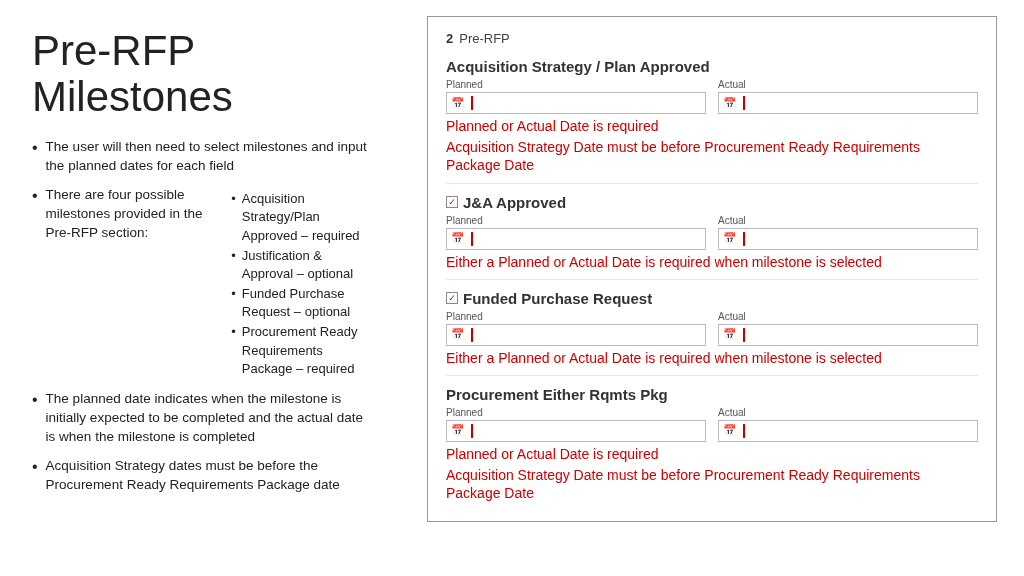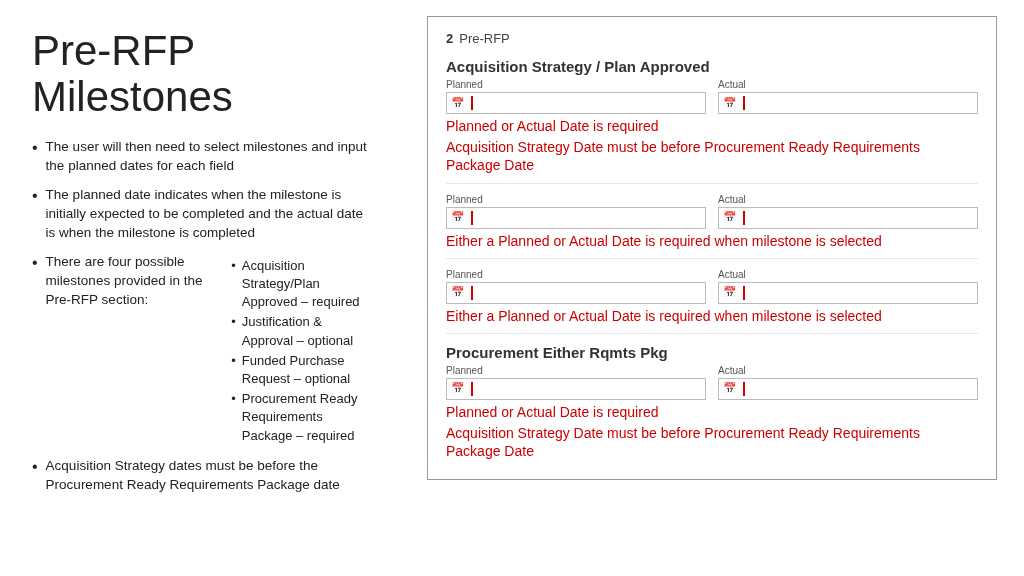--- a/index.html
+++ b/index.html
@@ -196,42 +196,42 @@
     }
   </style>
 </head>
 <body>
 
 <div class="left-panel">
   <h1 class="page-title">Pre-RFP Milestones</h1>
   <ul class="bullet-list" id="bullet-list">
       <li>
         <div>The user will then need to select milestones and input the planned dates for each field</div>
-      </li>
-      <li>
-        <div>The planned date indicates when the milestone is initially expected to be completed and the actual date is when the milestone is completed</div>
       </li>
       <li>
         <div>There are four possible milestones provided in the Pre-RFP section:</div>
         <ul class="sub-list">
           <li>
             <span>Acquisition Strategy/Plan Approved – required</span>
           </li>
           <li>
             <span>Justification &amp; Approval – optional</span>
           </li>
           <li>
             <span>Funded Purchase Request – optional</span>
           </li>
           <li>
             <span>Procurement Ready Requirements Package – required</span>
           </li>
         </ul>
       </li>
       <li>
+        <div>The planned date indicates when the milestone is initially expected to be completed and the actual date is when the milestone is completed</div>
+      </li>
+      <li>
         <div>Acquisition Strategy dates must be before the Procurement Ready Requirements Package date</div>
       </li>
     </ul>
 </div>
 
 <div class="right-panel">
   <div class="form-card">
     <div class="form-header">
       <span class="section-num">2</span>
       <span>Pre-RFP</span>
@@ -254,39 +254,47 @@
               <div class="date-input-wrapper">
                 <span class="cal-icon">📅</span>
                 <div class="date-input-bar"></div>
               </div>
             </div>
           </div>
           <div class="error-text">Planned or Actual Date is required</div>
           <div class="error-text">Acquisition Strategy Date must be before Procurement Ready Requirements Package Date</div>
         </div>
         <div class="milestone-row">
+          <div class="milestone-label-row">
+            <div class="milestone-checkbox checked"></div>
+            <span class="milestone-title">J&amp;A Approved</span>
+          </div>
           <div class="planned-actual-row">
             <div class="date-group">
               <div class="date-group-label">Planned</div>
               <div class="date-input-wrapper">
                 <span class="cal-icon">📅</span>
                 <div class="date-input-bar"></div>
               </div>
             </div>
             <div class="date-group">
               <div class="date-group-label">Actual</div>
               <div class="date-input-wrapper">
                 <span class="cal-icon">📅</span>
                 <div class="date-input-bar"></div>
               </div>
             </div>
           </div>
           <div class="error-text">Either a Planned or Actual Date is required when milestone is selected</div>
         </div>
         <div class="milestone-row">
+          <div class="milestone-label-row">
+            <div class="milestone-checkbox checked"></div>
+            <span class="milestone-title">Funded Purchase Request</span>
+          </div>
           <div class="planned-actual-row">
             <div class="date-group">
               <div class="date-group-label">Planned</div>
               <div class="date-input-wrapper">
                 <span class="cal-icon">📅</span>
                 <div class="date-input-bar"></div>
               </div>
             </div>
             <div class="date-group">
               <div class="date-group-label">Actual</div>

